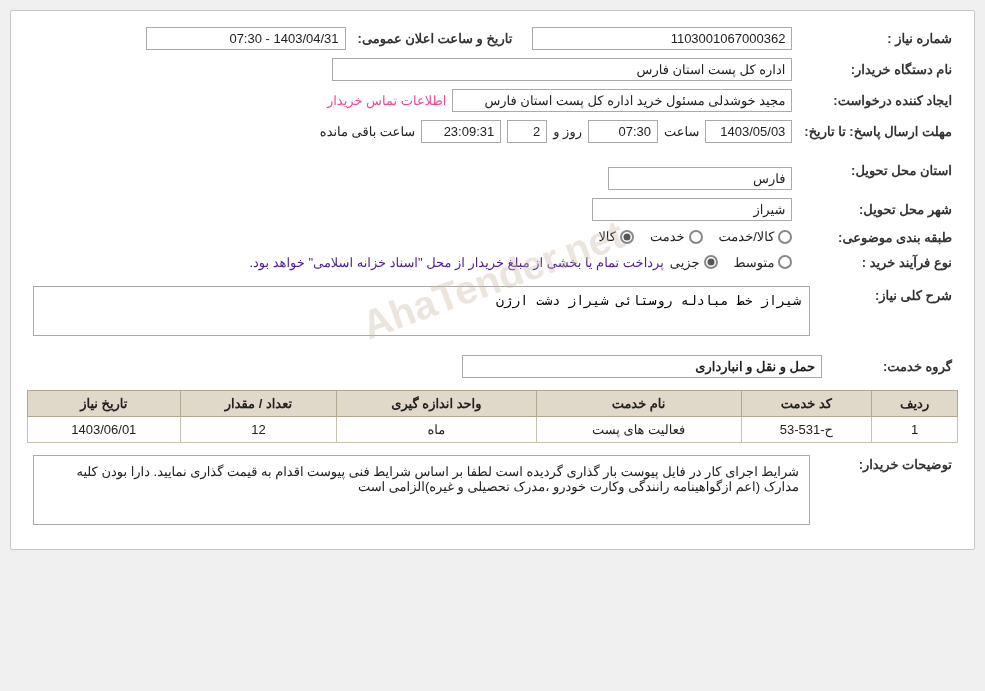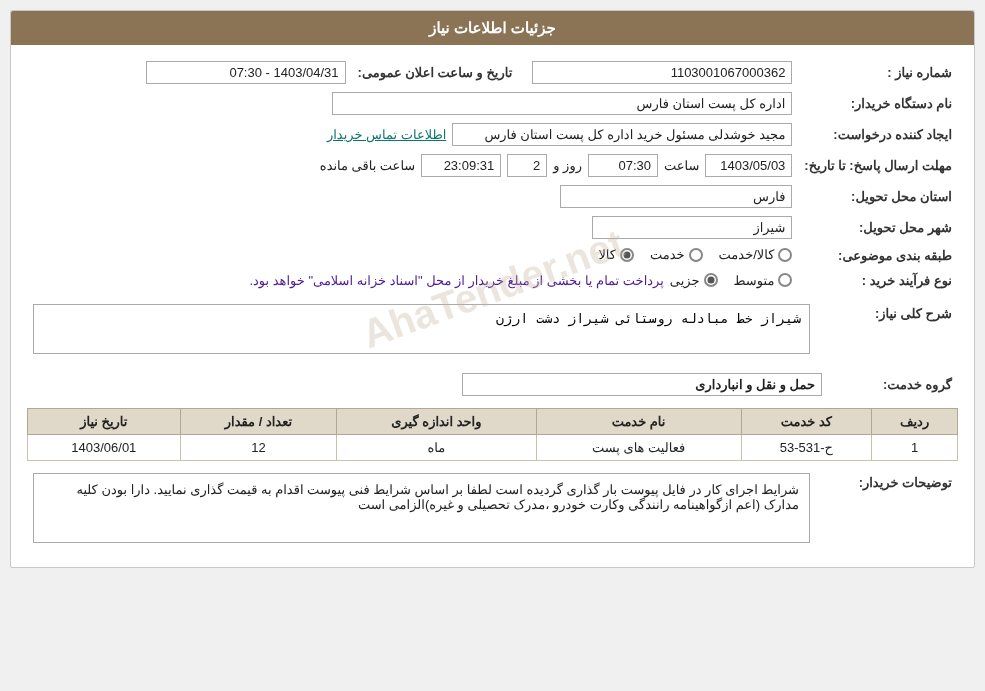--- a/index.html
+++ b/index.html
@@ -53,22 +53,21 @@
       text-align: right;
     }
     .input-box-fixed {
       border: 1px solid #aaa;
       background: #fff;
       padding: 3px 6px;
       display: inline-block;
       text-align: right;
     }
     .link-text {
-      color: #0f766e;
-      text-decoration: underline;
+      color: #ec4899;
       cursor: pointer;
       text-align: right;
     }
     .section-header {
       background: #e8e0d0;
       border: 1px solid #c8b896;
       padding: 6px 10px;
       font-weight: bold;
       margin: 8px 0 6px 0;
       text-align: right;
@@ -188,23 +187,20 @@
     }
   </style>
 </head>
 <body>
 
 <div class="page-container">
   <div class="main-card watermark-container">
 
     <div class="watermark-text">AhaTender.net</div>
 
-    <div class="card-header">
-      <span>جزئیات اطلاعات نیاز</span>
-    </div>
 
     <div class="card-body">
 
       <table class="info-table">
         <tbody>
             <tr>
           <td class="label-cell">شماره نیاز :</td>
           <td class="value-cell" style="width:280px;">
             <div class="input-box-fixed" style="width:260px;">1103001067000362</div>
           </td>
@@ -242,21 +238,21 @@
               <div class="input-box-fixed" style="width:40px;">2</div>
               <div class="input-box-fixed" style="width:80px;">23:09:31</div>
               <span>ساعت باقی مانده</span>
             </div>
           </td>
         </tr>
 
         <tr>
           <td class="label-cell">استان محل تحویل:</td>
           <td>
-            <div class="input-box-fixed" style="width:232px;">فارس</div>
+            <div class="input-box-fixed" style="width:184px;margin-top:16px;">فارس</div>
           </td>
           <td colspan="2"></td>
         </tr>
 
         <tr>
           <td class="label-cell">شهر محل تحویل:</td>
           <td>
             <div class="input-box-fixed" style="width:200px;">شیراز</div>
           </td>
           <td colspan="2"></td>

